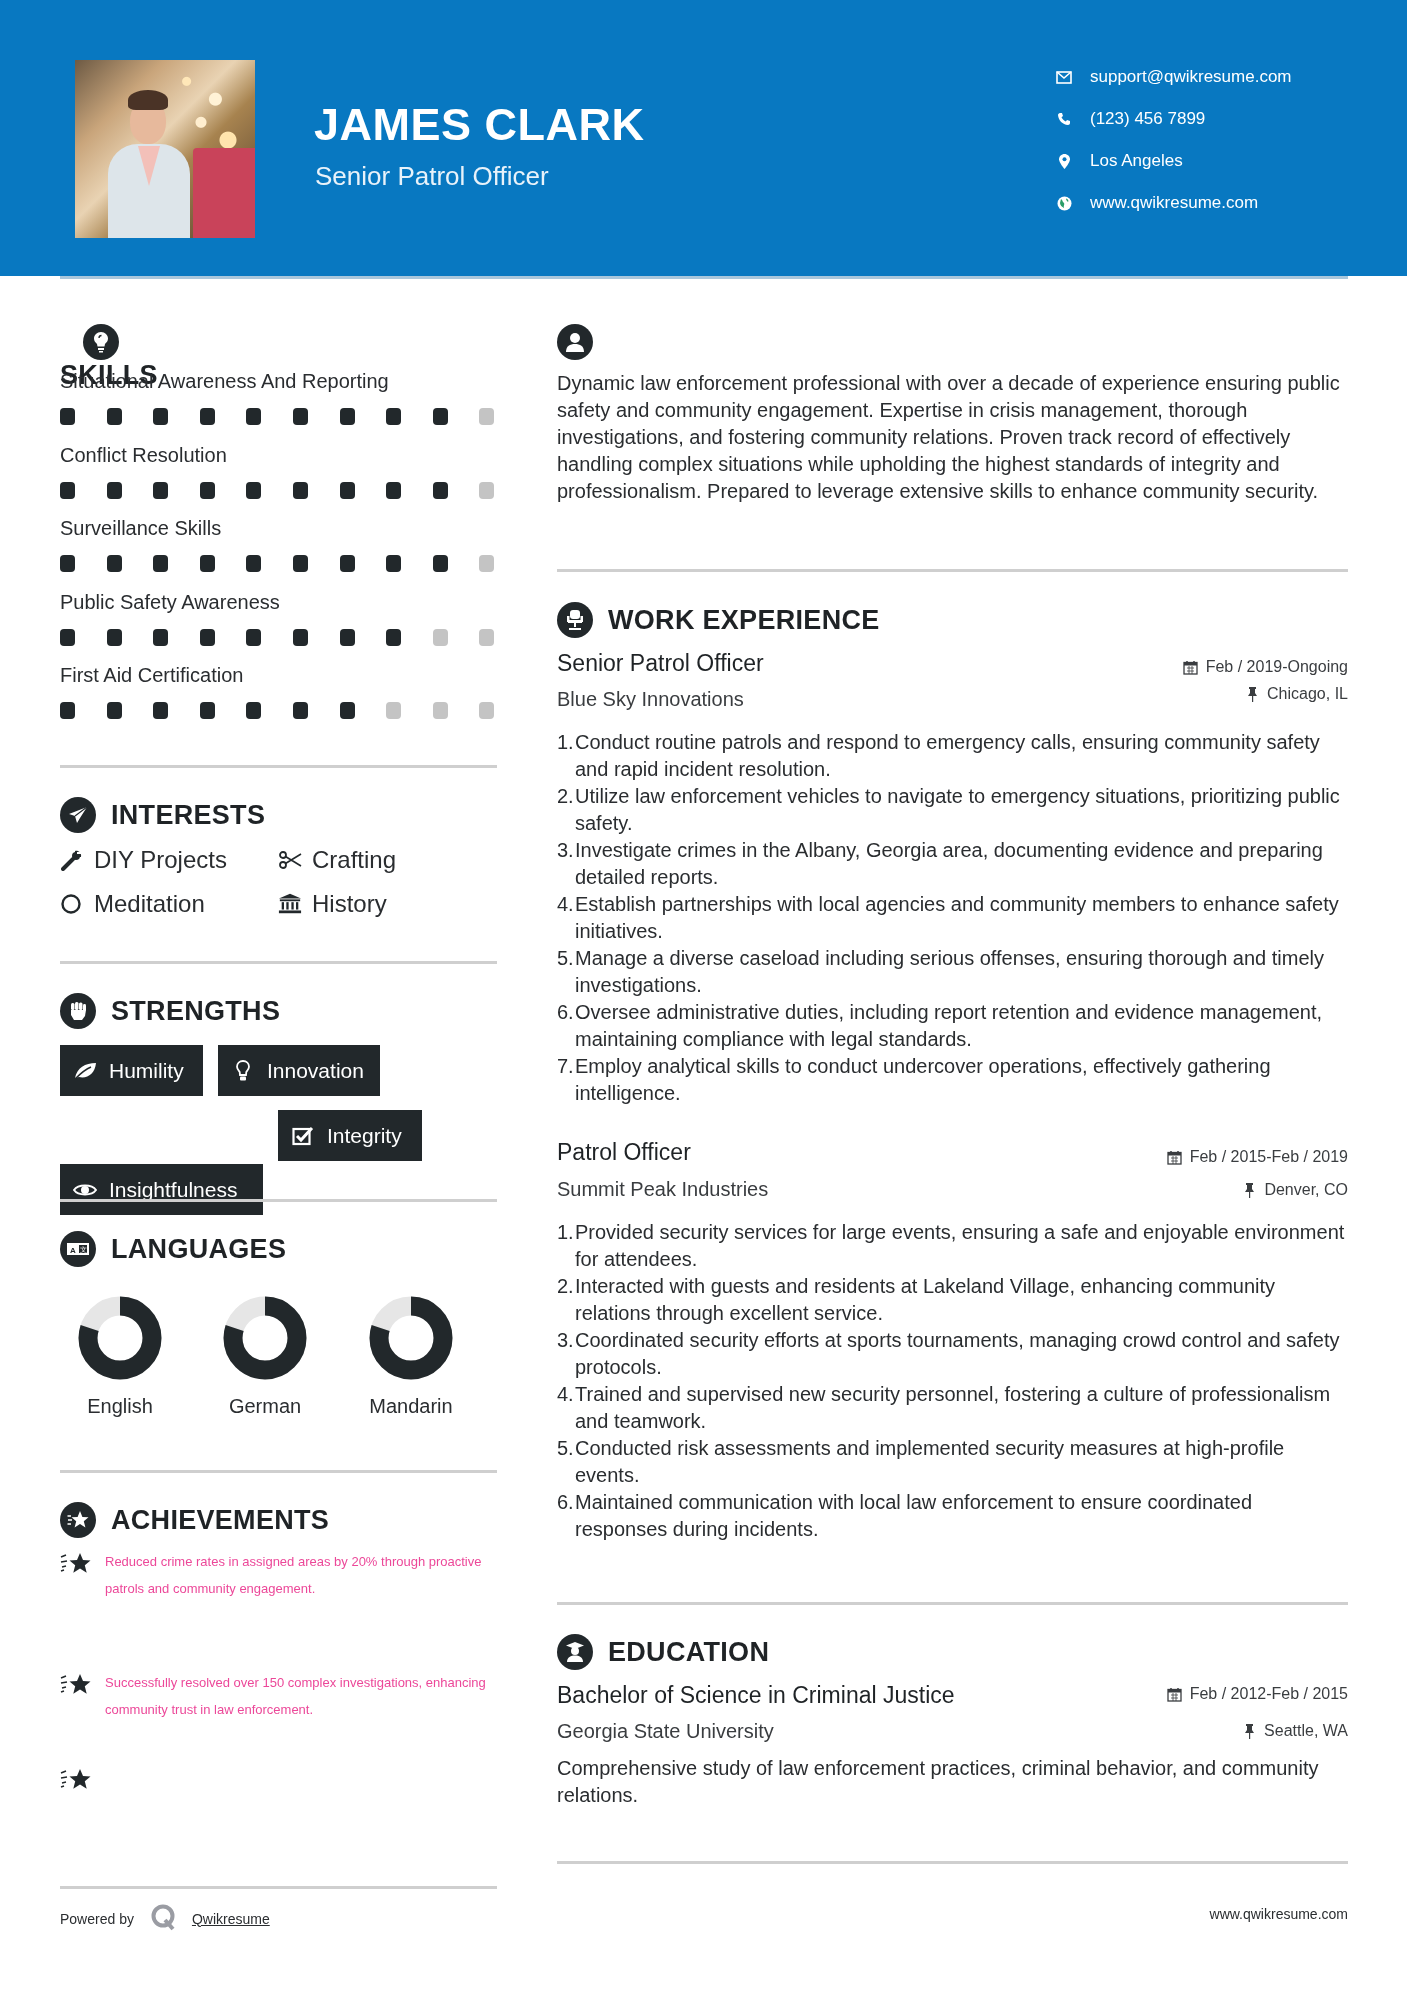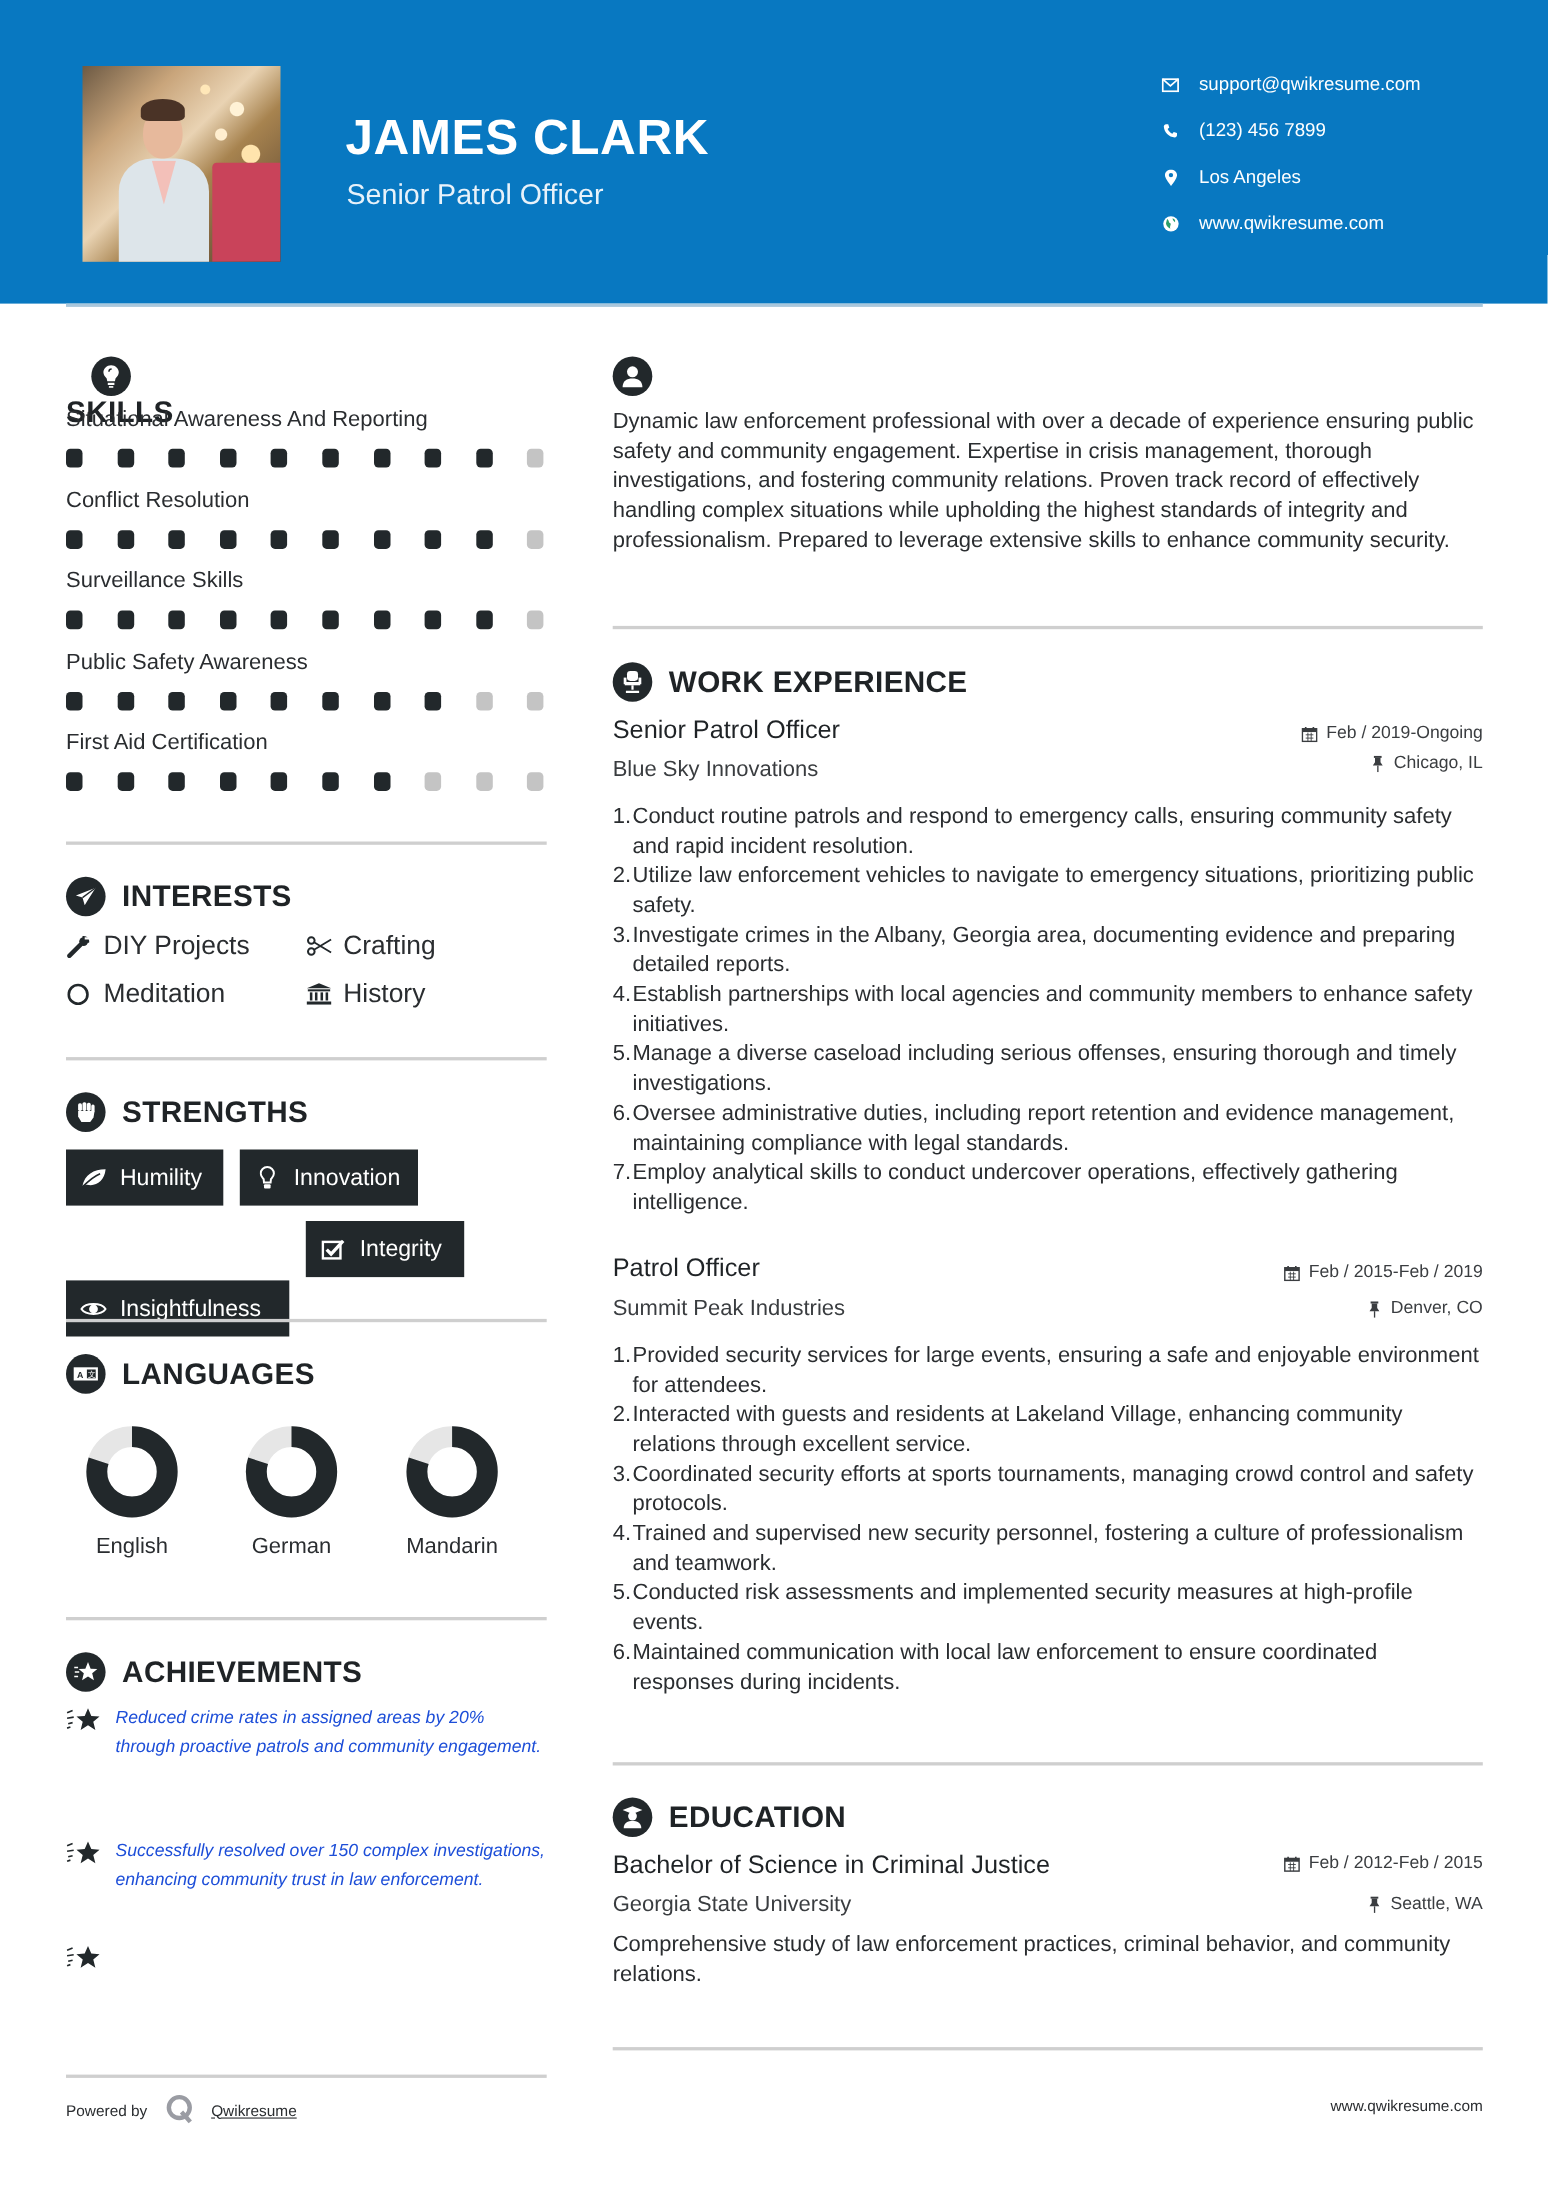--- a/index.html
+++ b/index.html
@@ -44,21 +44,21 @@
 
   .tag { position: absolute; height: 51px; background: #22282b; color: #ffffff; display: flex; align-items: center; padding-left: 13px; font-size: 21px; }
   .tag .ti { width: 24px; height: 22px; margin-right: 12px; display: flex; align-items: center; justify-content: center; }
 
   .lang { position: absolute; width: 120px; text-align: center; }
   .lang svg { display: block; margin: 0 auto; }
   .lang-label { font-size: 20px; color: #2a2d30; margin-top: 14px; }
 
   .ach { position: absolute; left: 0; display: flex; width: 437px; }
   .ach .ai { width: 32px; flex: none; margin-right: 13px; padding-top: 2px; }
-  .ach-text { font-size: 16px; line-height: 26.5px; color: #1d4ed8; font-style: italic; }
+  .ach-text { font-size: 13px; line-height: 26.5px; color: #ec4899; }
 
   .powered { position: absolute; left: 60px; top: 1903px; display: flex; align-items: center; font-size: 14px; color: #2a2d30; }
   .powered .qlogo { margin: 0 14px 0 16px; }
   .powered a { color: #2a2d30; text-decoration: underline; }
   .footer-url { position: absolute; right: 59px; top: 1906px; font-size: 14px; color: #2a2d30; }
 
   .summary { position: absolute; left: 0; font-size: 20px; line-height: 27px; color: #2a2d30; width: 791px; }
   .job-title { position: absolute; left: 0; font-size: 23px; color: #1f2326; }
   .job-company { position: absolute; left: 0; font-size: 20px; color: #3a3d40; }
   .job-meta { position: absolute; right: 0; display: flex; align-items: center; font-size: 16px; color: #3a3d40; }

